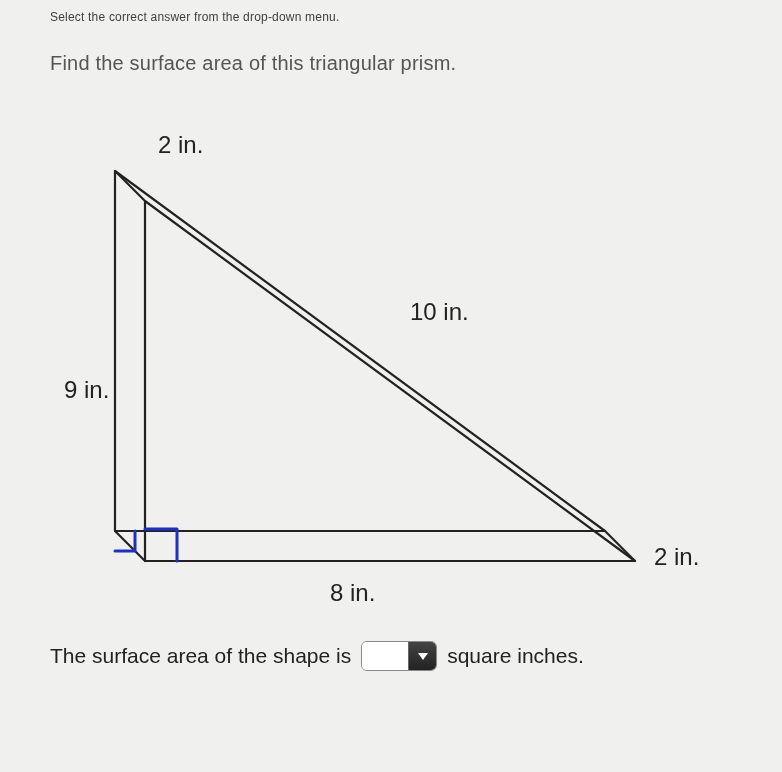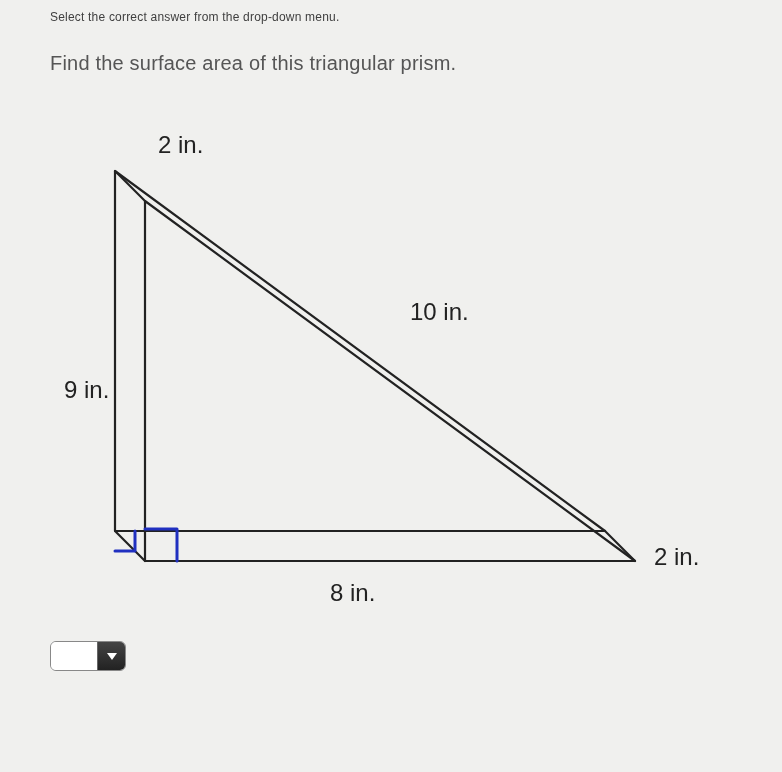--- a/index.html
+++ b/index.html
@@ -101,21 +101,23 @@
   </svg>
 
   <span class="dim-label" style="left:108px; top:0px;">2 in.</span>
   <span class="dim-label" style="left:14px; top:245px;">9 in.</span>
   <span class="dim-label" style="left:360px; top:167px;">10 in.</span>
   <span class="dim-label" style="left:604px; top:412px;">2 in.</span>
   <span class="dim-label" style="left:280px; top:448px;text-align:right;">8 in.</span>
 </div>
 
 <div class="answer-row">
+  <span>The surface area of the shape is</span>
   <span class="dropdown">
     <span class="dropdown-value"></span>
     <span class="dropdown-btn">
       <svg width="12" height="10" viewBox="0 0 12 10">
         <polygon points="1,2 11,2 6,9" fill="#fff"></polygon>
       </svg>
     </span>
   </span>
+  <span>square inches.</span>
 </div>
 
 </body></html>

